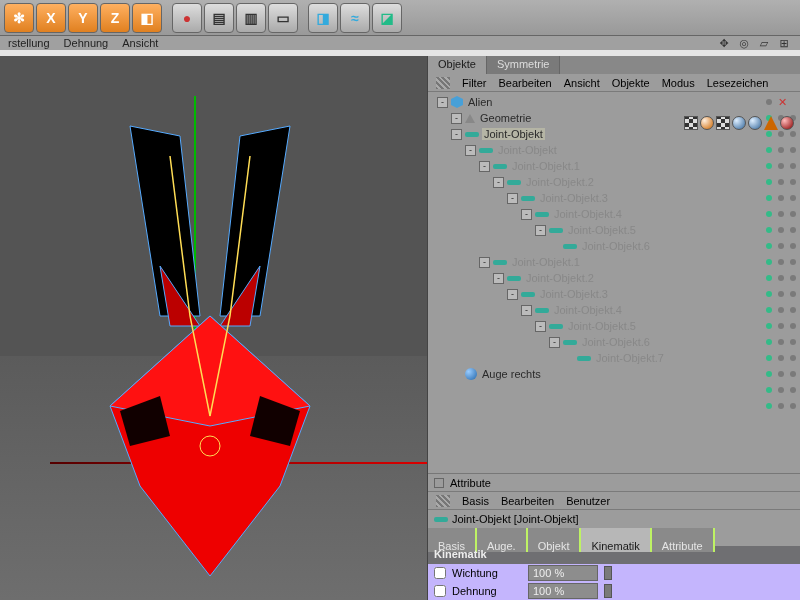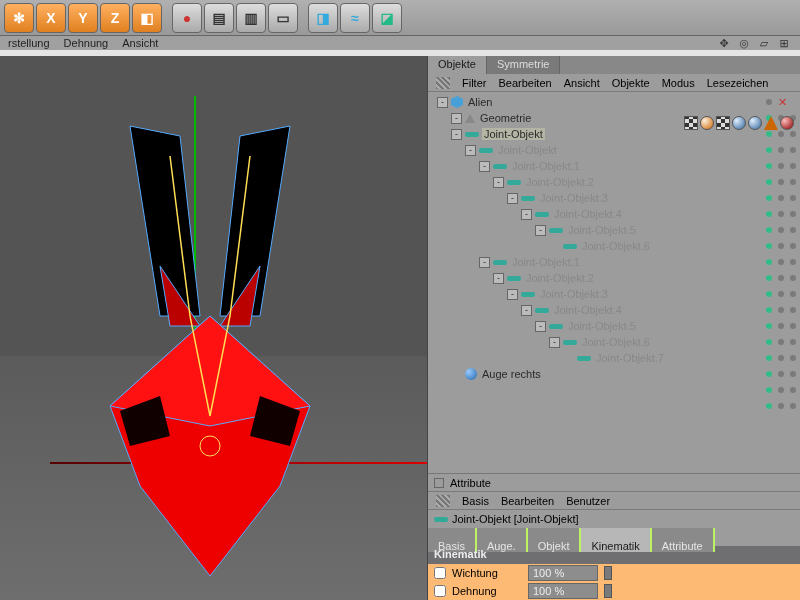--- a/index.html
+++ b/index.html
@@ -60,21 +60,21 @@
 .tagico.tri { background:#c60; clip-path: polygon(50% 0,100% 100%,0 100%); border:none; }
 
 .attr { border-top:1px solid #777; }
 .attr-hdr { height:18px; background:#9c9c9c; display:flex; align-items:center; gap:6px; padding:0 6px; border-bottom:1px solid #7a7a7a; }
 .attr-menu { height:18px; display:flex; gap:12px; padding:2px 8px; border-bottom:1px solid #7a7a7a; align-items:center; }
 .attr-name { height:18px; display:flex; align-items:center; gap:4px; padding:0 6px; background:#9c9c9c; }
 .attr-tabs { height:18px; display:flex; }
 .atab { flex:0 0 auto; padding:12px 10px; background:#8a8a8a; color:#e5e5e5; border-right:2px solid #bef264; cursor:pointer; }
 .atab.active { background:#b7b7b7; color:#1a1a1a; }
 .section-hdr { height:18px; background:#6f6f72; color:#eee; padding:2px 6px; font-weight:bold; }
-.field { height:18px; display:flex; align-items:center; gap:6px; padding:0 6px; background:#fdba74; }
+.field { height:18px; display:flex; align-items:center; gap:6px; padding:0 6px; background:#c4b5fd; }
 .field input[type=checkbox] { width:12px; height:12px; }
 .numbox { background:#8d8d8d; border:1px solid #666; padding:1px 4px; width:70px; color:#eee; display:flex; justify-content:space-between; align-items:center; }
 .spin { width:8px; height:14px; background:#7a7a7a; border:1px solid #555; }
 
 
 .alien { position:absolute; left:60px; top:60px; width:300px; height:500px; }
 .alien svg { width:100%; height:100%; }
 </style>
 </head>
 <body>

